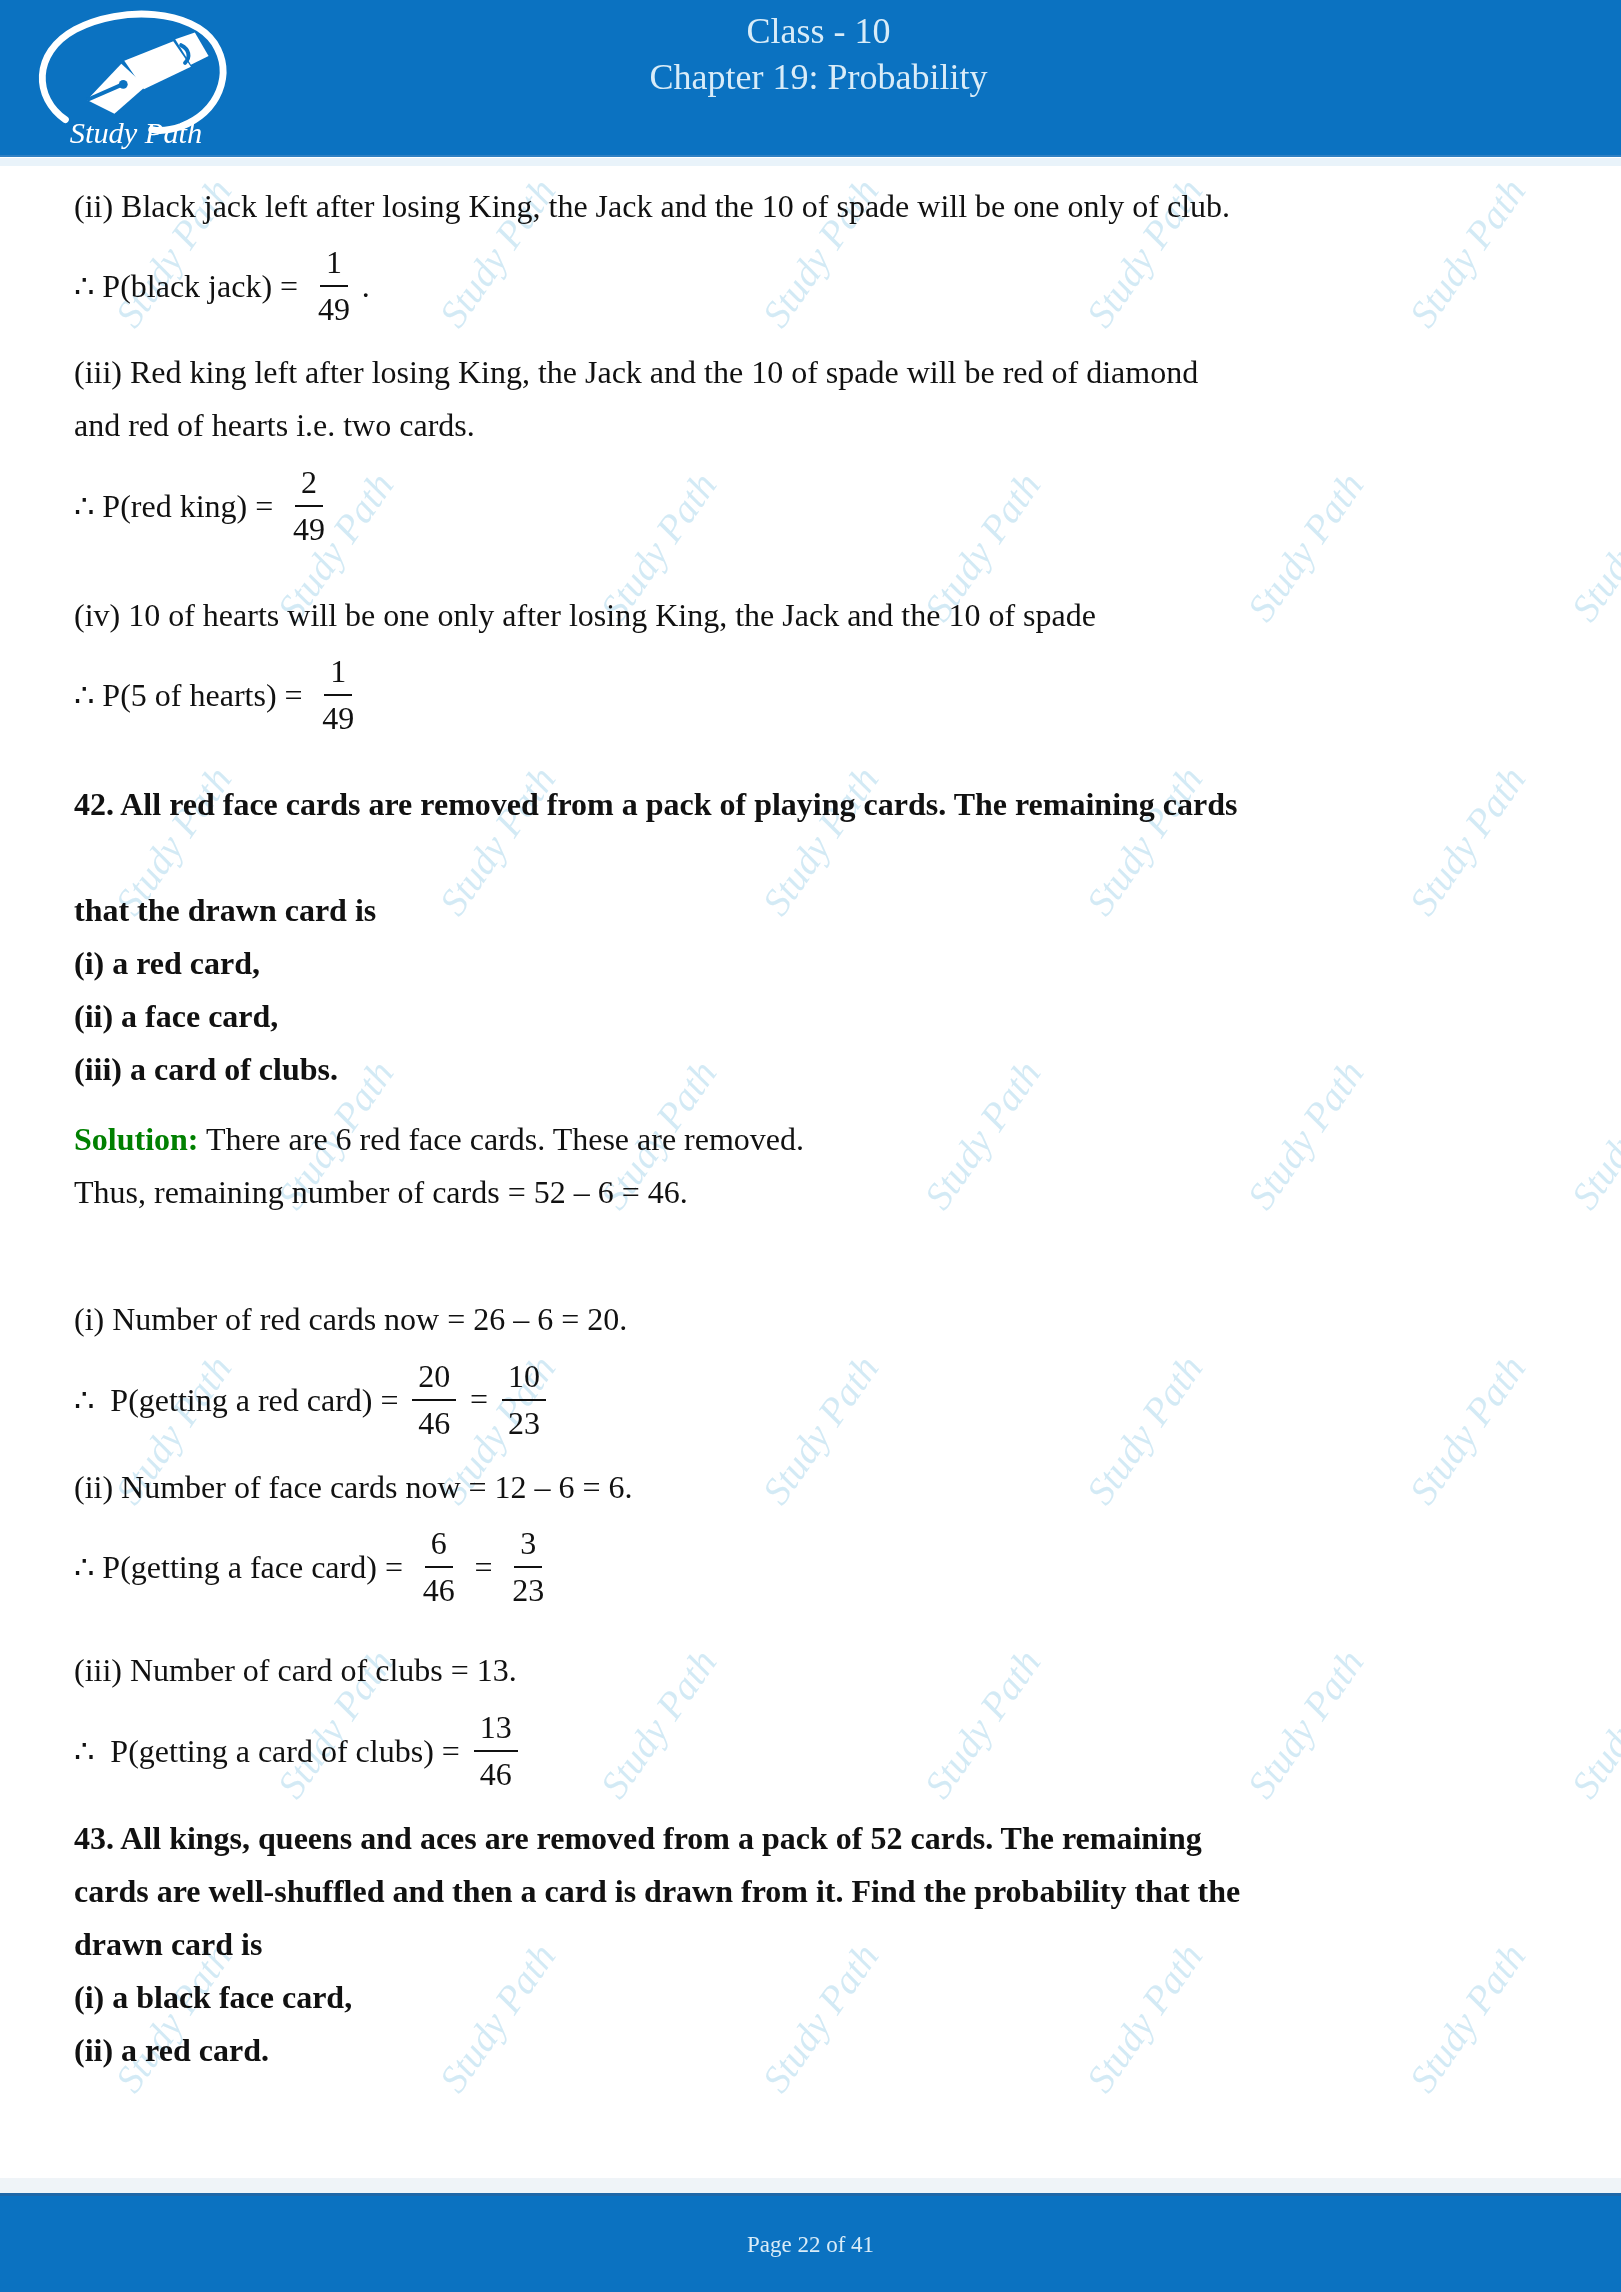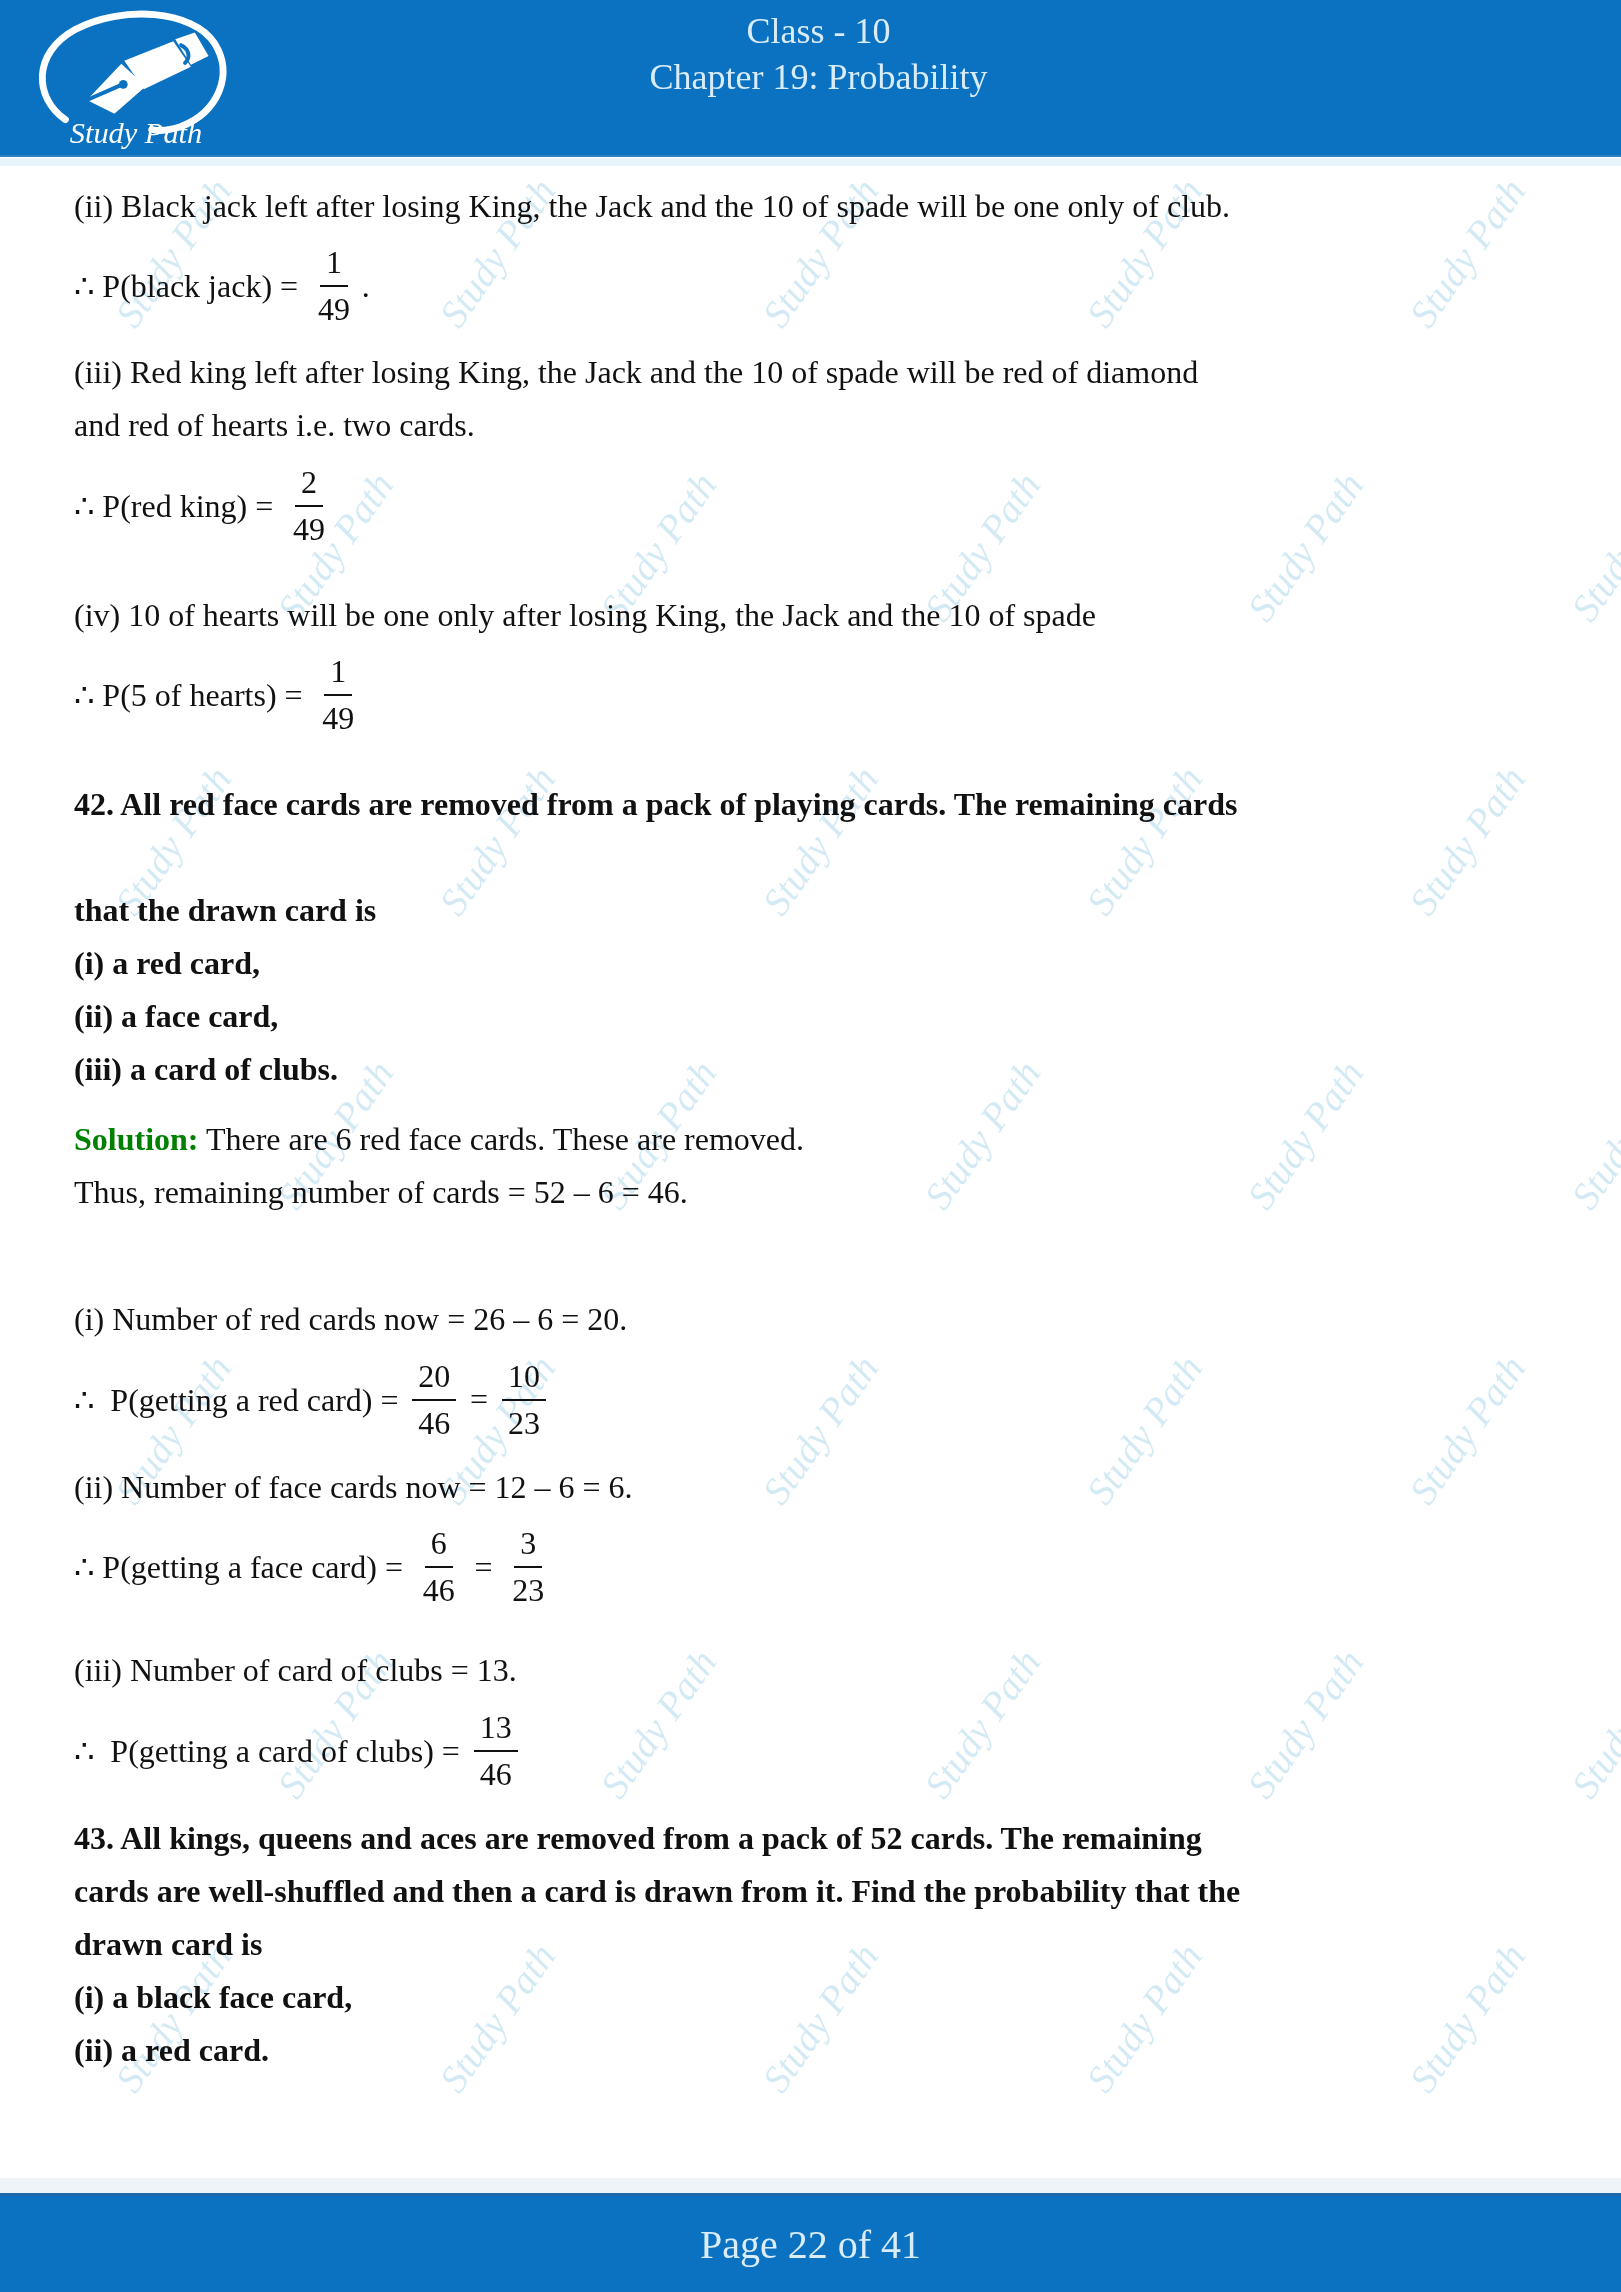--- a/index.html
+++ b/index.html
@@ -44,21 +44,21 @@
   .frac{display:inline-flex;flex-direction:column;align-items:center;margin:0 5.9px;}
   .frac .num{padding:1px 5.9px 2.9px;border-bottom:2.9px solid #111;line-height:39px;}
   .frac .den{padding:2.9px 5.9px 1px;line-height:39px;}
   
   .pre-footer{position:absolute;top:2178px;left:0;width:100%;height:14.7px;background:#eff4f8;z-index:5;}
   .footer{
     position:absolute;top:2193px;left:0;width:100%;height:100px;box-sizing:border-box;
     background:var(--banner,#0b72c1);border-top:3.9px solid #1e67a8;
     display:flex;align-items:center;justify-content:center;z-index:6;
   }
-  .footer .page-num{color:var(--banner_text,#d9ecf8);font-size:40px;}
+  .footer .page-num{color:var(--banner_text,#d9ecf8);font-size:23px;}
 </style>
 </head>
 <body>
 
 <div id="watermarks">
     <span class="wm" style="left: 88px; top: 230px;">Study Path</span>
     <span class="wm" style="left: 412px; top: 230px;">Study Path</span>
     <span class="wm" style="left: 735px; top: 230px;">Study Path</span>
     <span class="wm" style="left: 1059px; top: 230px;">Study Path</span>
     <span class="wm" style="left: 1382px; top: 230px;">Study Path</span>

